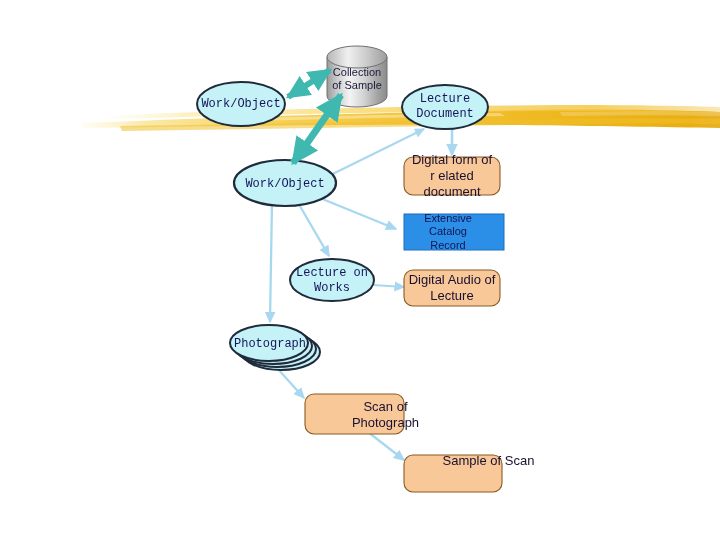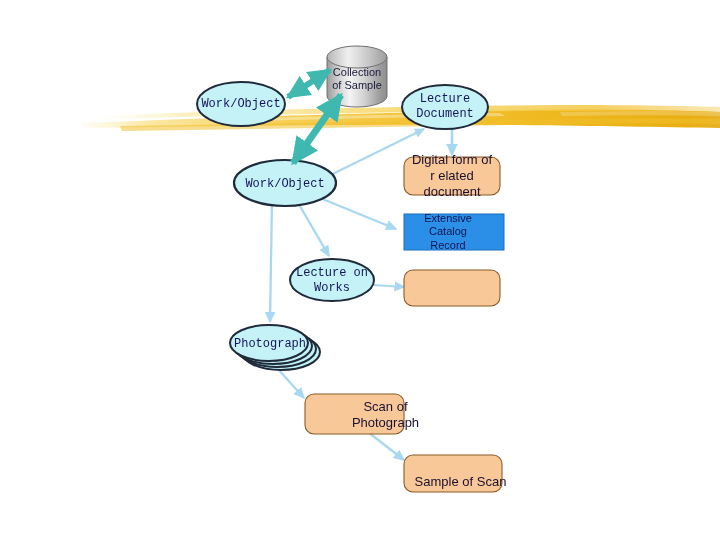--- a/index.html
+++ b/index.html
@@ -213,21 +213,23 @@
 
   <div class="node-label lbl-box" style="left:406px;top:161px;width:92px;height:30px;">Digital form of
 r elated document</div>
 
   <div class="node-label lbl-bluebox" style="left:405px;top:217px;width:86px;height:30px;">Extensive Catalog
 Record</div>
 
   <div class="node-label lbl-ellipse" style="left:294px;top:268px;width:76px;height:26px;">Lecture on
 Works</div>
 
+  <div class="node-label lbl-box" style="left:406px;top:273px;width:92px;height:30px;">Digital Audio of
+Lecture</div>
 
   <div class="node-label lbl-ellipse" style="left:234px;top:336px;width:72px;height:16px;">Photograph</div>
 
   <div class="node-label lbl-box" style="left:307px;top:400px;width:95px;height:30px;padding-left:31px;">Scan of
 Photograph</div>
 
-  <div class="node-label lbl-box" style="left:406px;top:473px;width:109px;height:18px;">Sample of Scan</div>
+  <div class="node-label lbl-box" style="left:406px;top:452px;width:109px;height:18px;padding-left:28px;">Sample of Scan</div>
 
 </div>
 
 </body></html>

